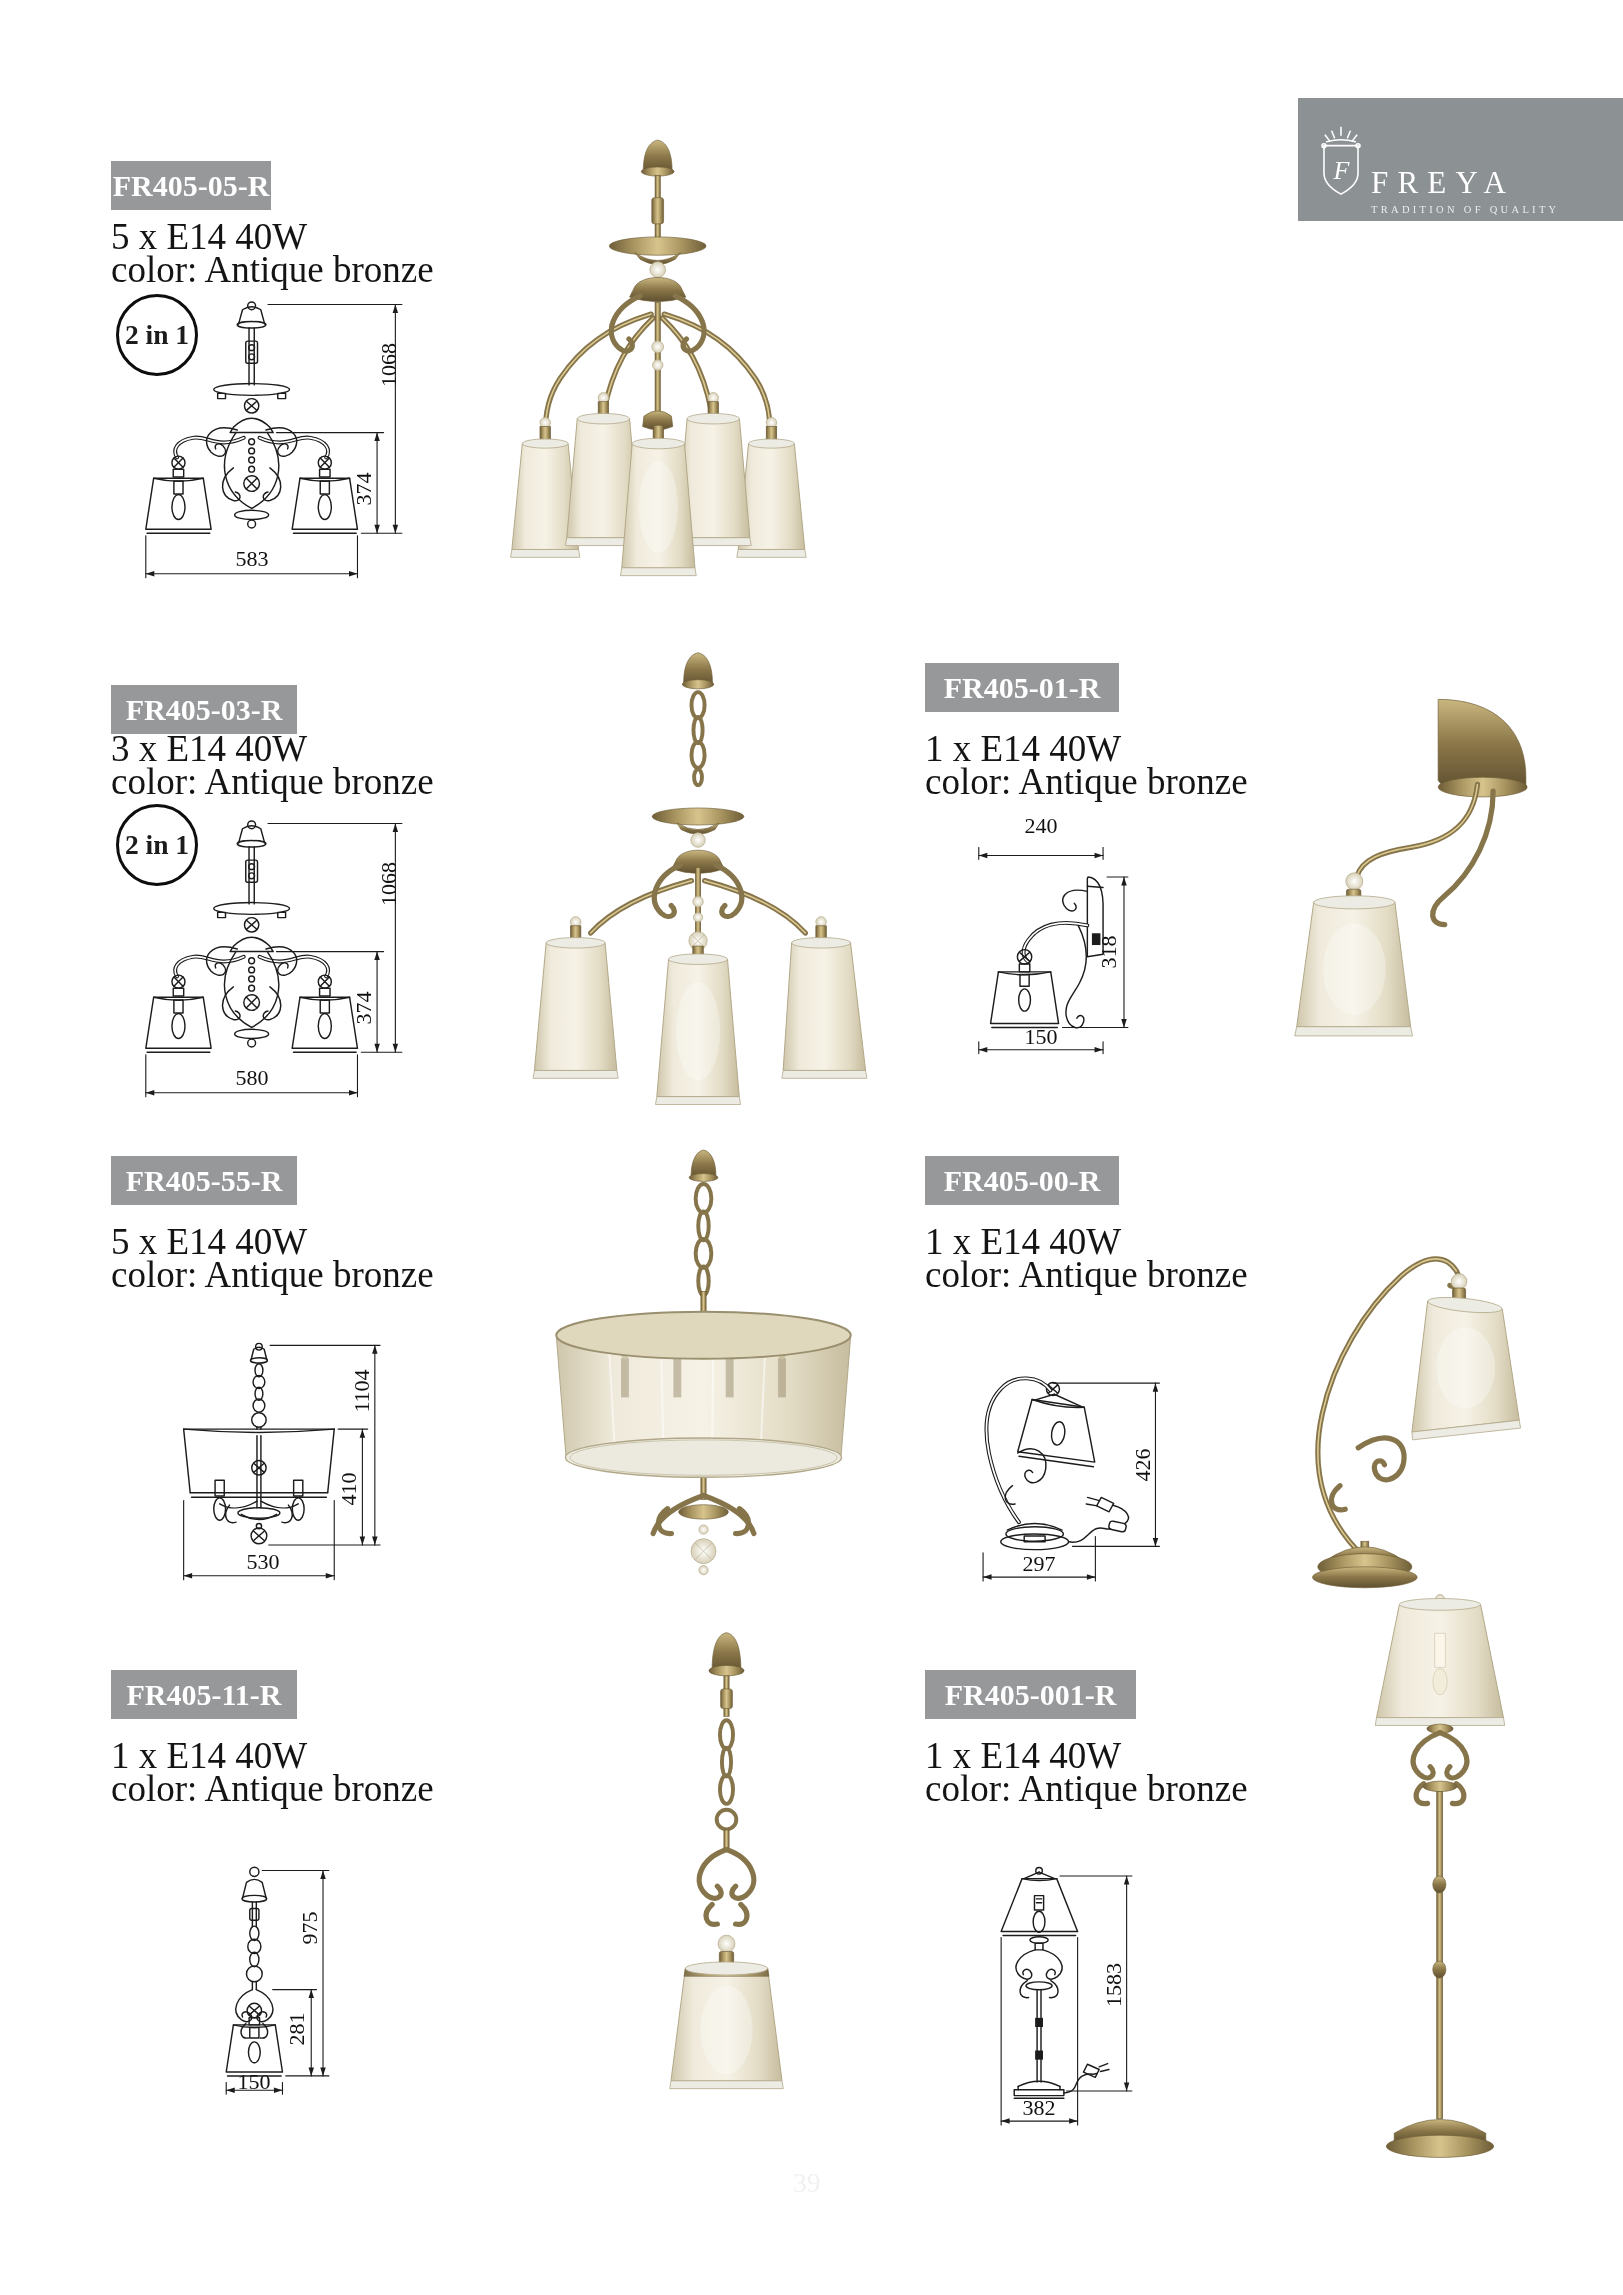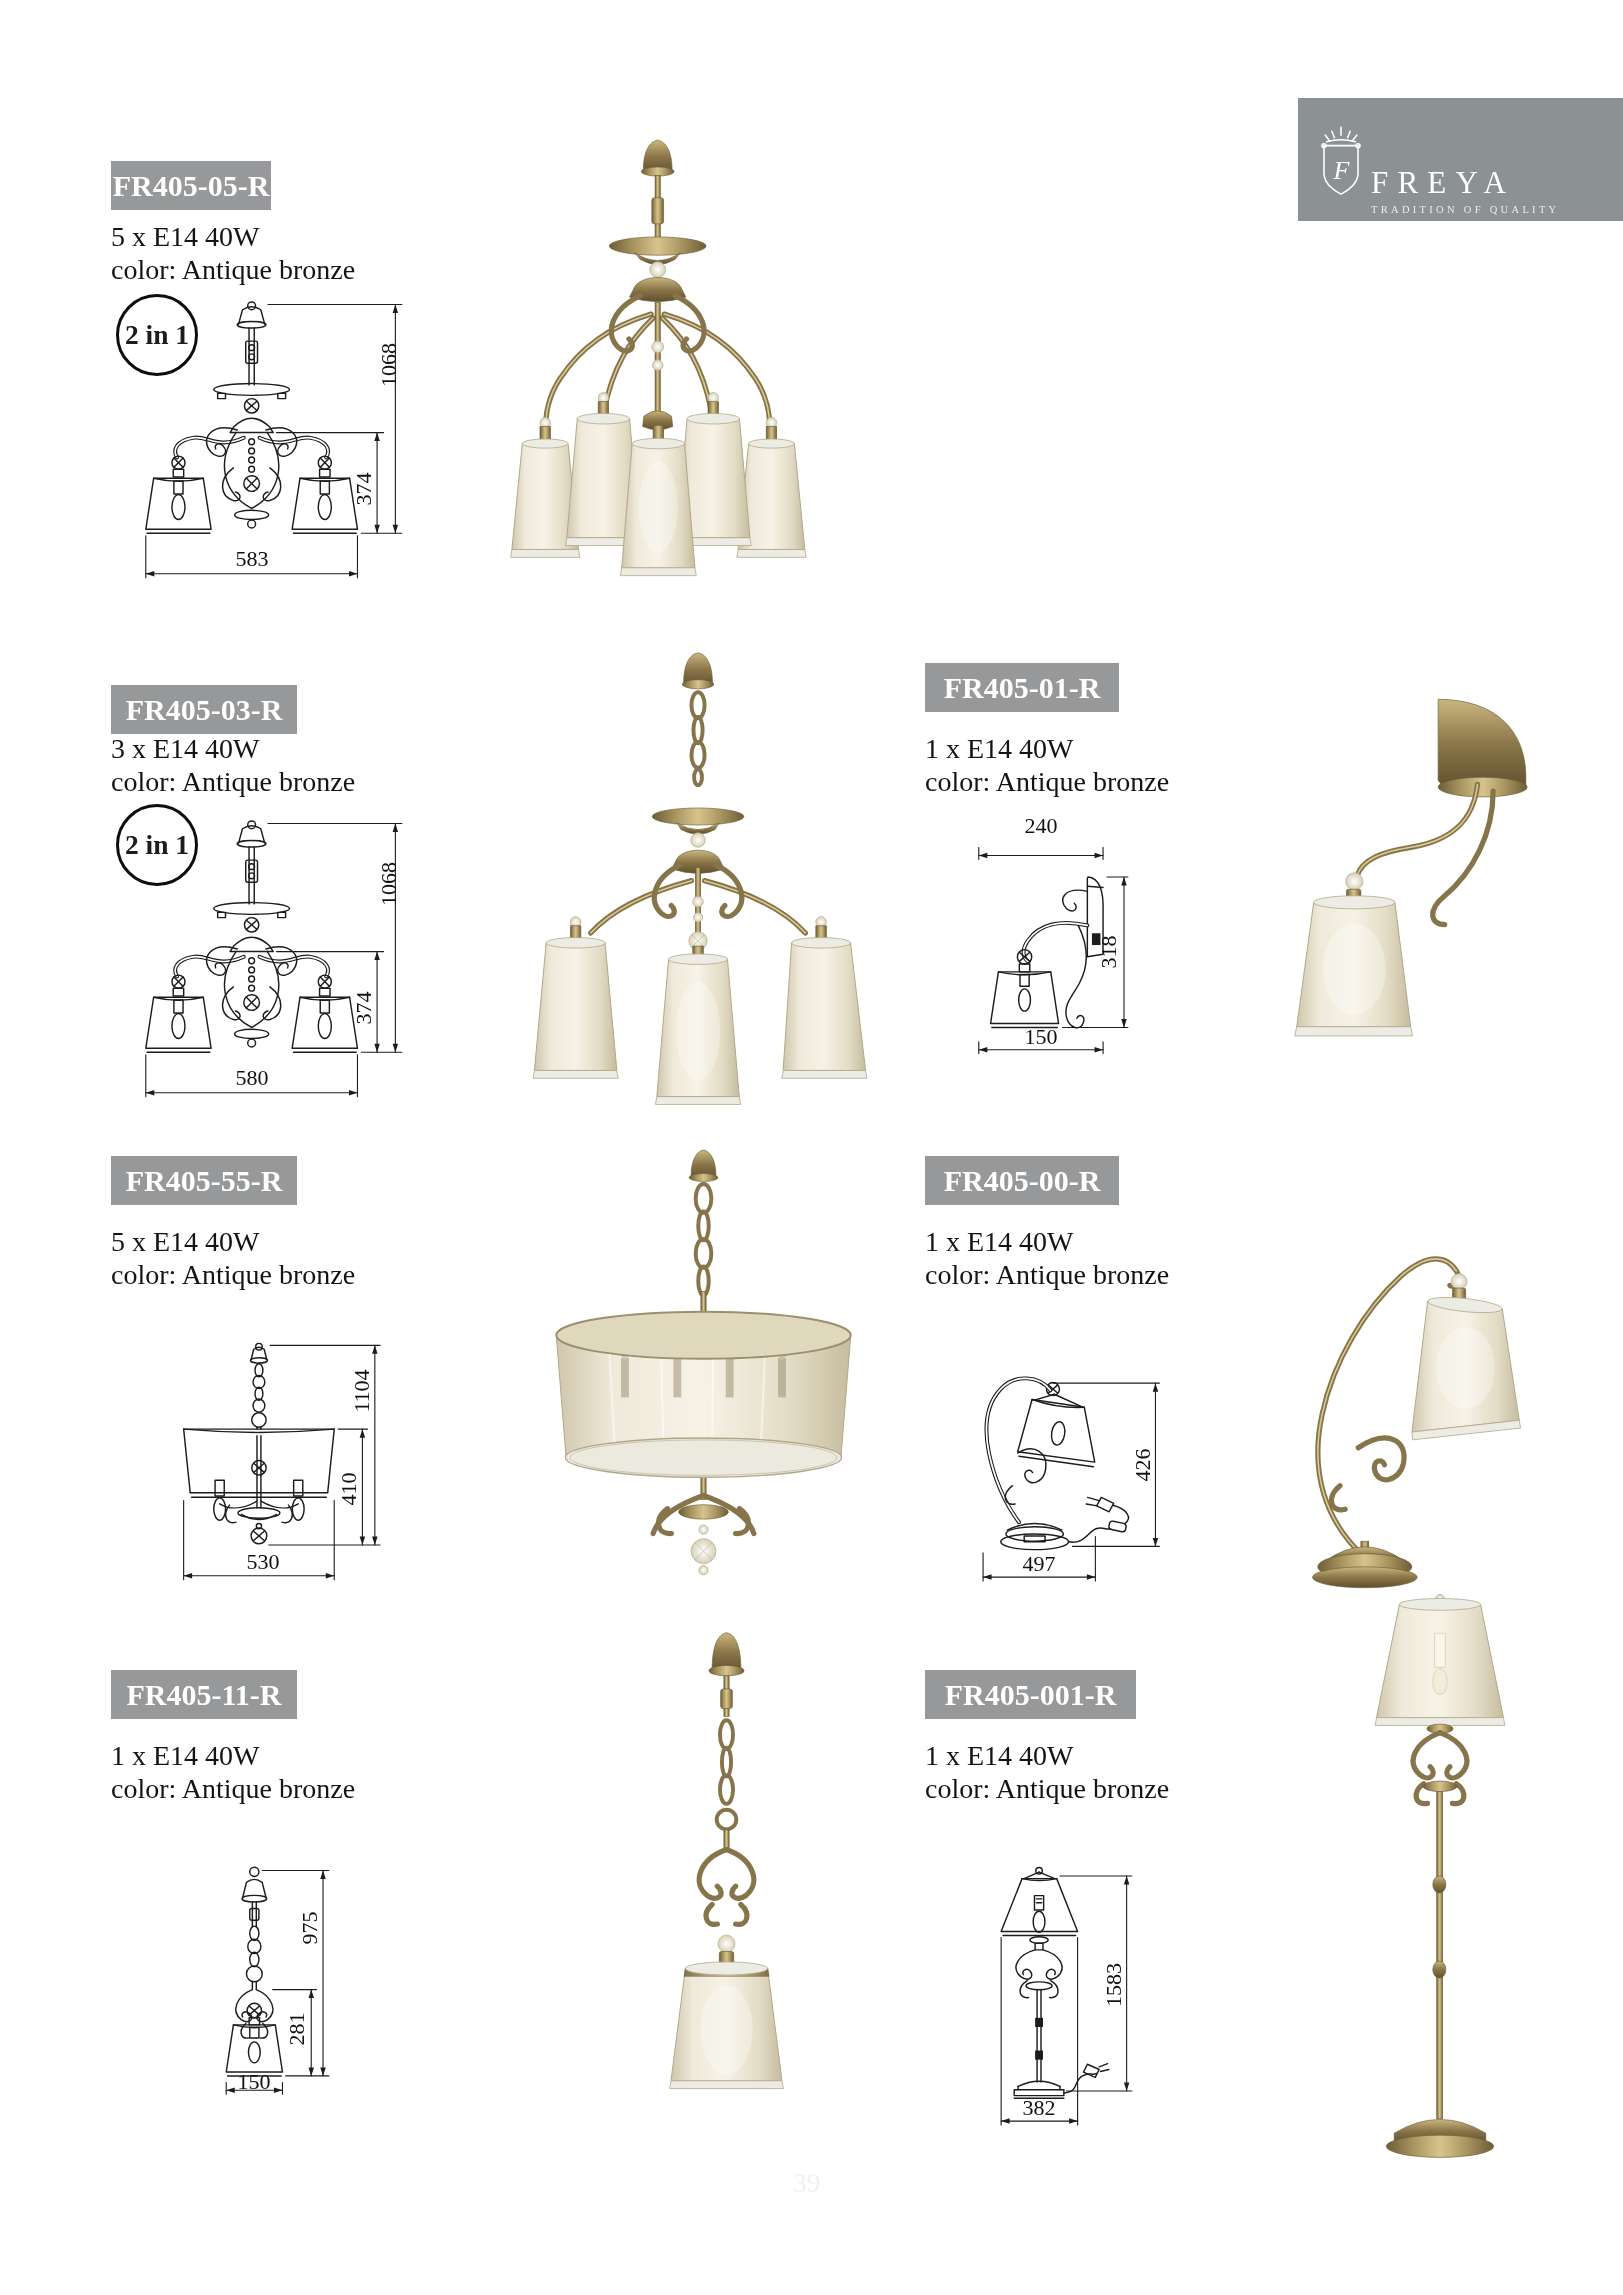--- a/index.html
+++ b/index.html
@@ -10,21 +10,21 @@
         display:flex;align-items:center;}
   .logo-shield{position:absolute;left:18.3px;top:27.5px;}
   .logo-mono{position:absolute;left:29px;top:58px;width:29px;text-align:center;
              font-style:italic;font-size:26px;color:#ffffff;}
   .logo-text{position:absolute;left:73px;top:43px;margin-top:24px;}
   .logo-brand{font-size:31px;letter-spacing:9.2px;color:#ffffff;}
   .logo-tagline{font-size:10.5px;letter-spacing:3.3px;color:rgba(255,255,255,0.82);margin-top:2.6px;}
   
   .badge{position:absolute;height:49px;background:#97989a;color:#ffffff;
          font-size:30px;font-weight:bold;text-align:center;line-height:50px;}
-  .specs{position:absolute;font-size:28px;line-height:33px;color:#141414;}
+  .specs{position:absolute;font-size:37px;line-height:33px;color:#141414;}
   .two-in-one{position:absolute;width:76px;height:76px;border:3.3px solid #0d0d0d;border-radius:50%;
               display:flex;align-items:center;justify-content:center;font-size:27.5px;font-weight:bold;}
   .drawing,.photo{position:absolute;}
   .drawing svg,.photo svg{position:absolute;left:0;top:0;width:100%;height:100%;}
   .dim{position:absolute;font-size:22px;color:#111;white-space:nowrap;
        transform:translate(-50%,-50%);}
   .dim.v{transform:translate(-50%,-50%) rotate(-90deg);}
   .page-number{position:absolute;left:793px;top:2167px;font-size:27.5px;color:#f1f1f1;}
   
   .td *{stroke:#1c1c1c;stroke-width:2.2;fill:none;stroke-linecap:round;stroke-linejoin:round;}
@@ -558,21 +558,21 @@
       <line class="dl" x1="307" y1="75" x2="307" y2="325"></line>
       <polygon class="ar" points="307,75 302.8,88 311.2,88"></polygon>
       <polygon class="ar" points="307,325 302.8,312 311.2,312"></polygon>
       <line class="dl" x1="43" y1="335" x2="43" y2="378"></line>
       <line class="dl" x1="215" y1="310" x2="215" y2="378"></line>
       <line class="dl" x1="43" y1="372" x2="215" y2="372"></line>
       <polygon class="ar" points="43,372 56,367.8 56,376.2"></polygon>
       <polygon class="ar" points="215,372 202,367.8 202,376.2"></polygon>
     </svg>
     <div class="dim v" style="left:188px;top:131px;">426</div>
-    <div class="dim" style="left:84px;top:230px;">497</div>
+    <div class="dim" style="left:84px;top:230px;">297</div>
   </div>
 
   <div class="photo" style="left:1260px;top:1165px;width:298px;height:445px;">
     <svg class="ph" viewBox="0 0 455 680">
       <path class="br" d="M160,600 C100,545 75,470 95,380 C112,300 160,220 215,170 C258,132 286,140 300,162 C310,178 300,190 290,184"></path>
       <path class="brh" d="M160,600 C100,545 75,470 95,380 C112,300 160,220 215,170 C258,132 286,140 300,162"></path>
       <path class="br" d="M150,432 C196,402 226,422 219,456 C213,484 180,490 175,466 C172,452 186,447 190,458"></path>
       <path class="br" d="M122,490 C100,508 108,532 130,526"></path>
       <circle class="cr" cx="304" cy="178" r="12"></circle>
       <rect class="metx" x="294" y="188" width="20" height="22" rx="3"></rect>

